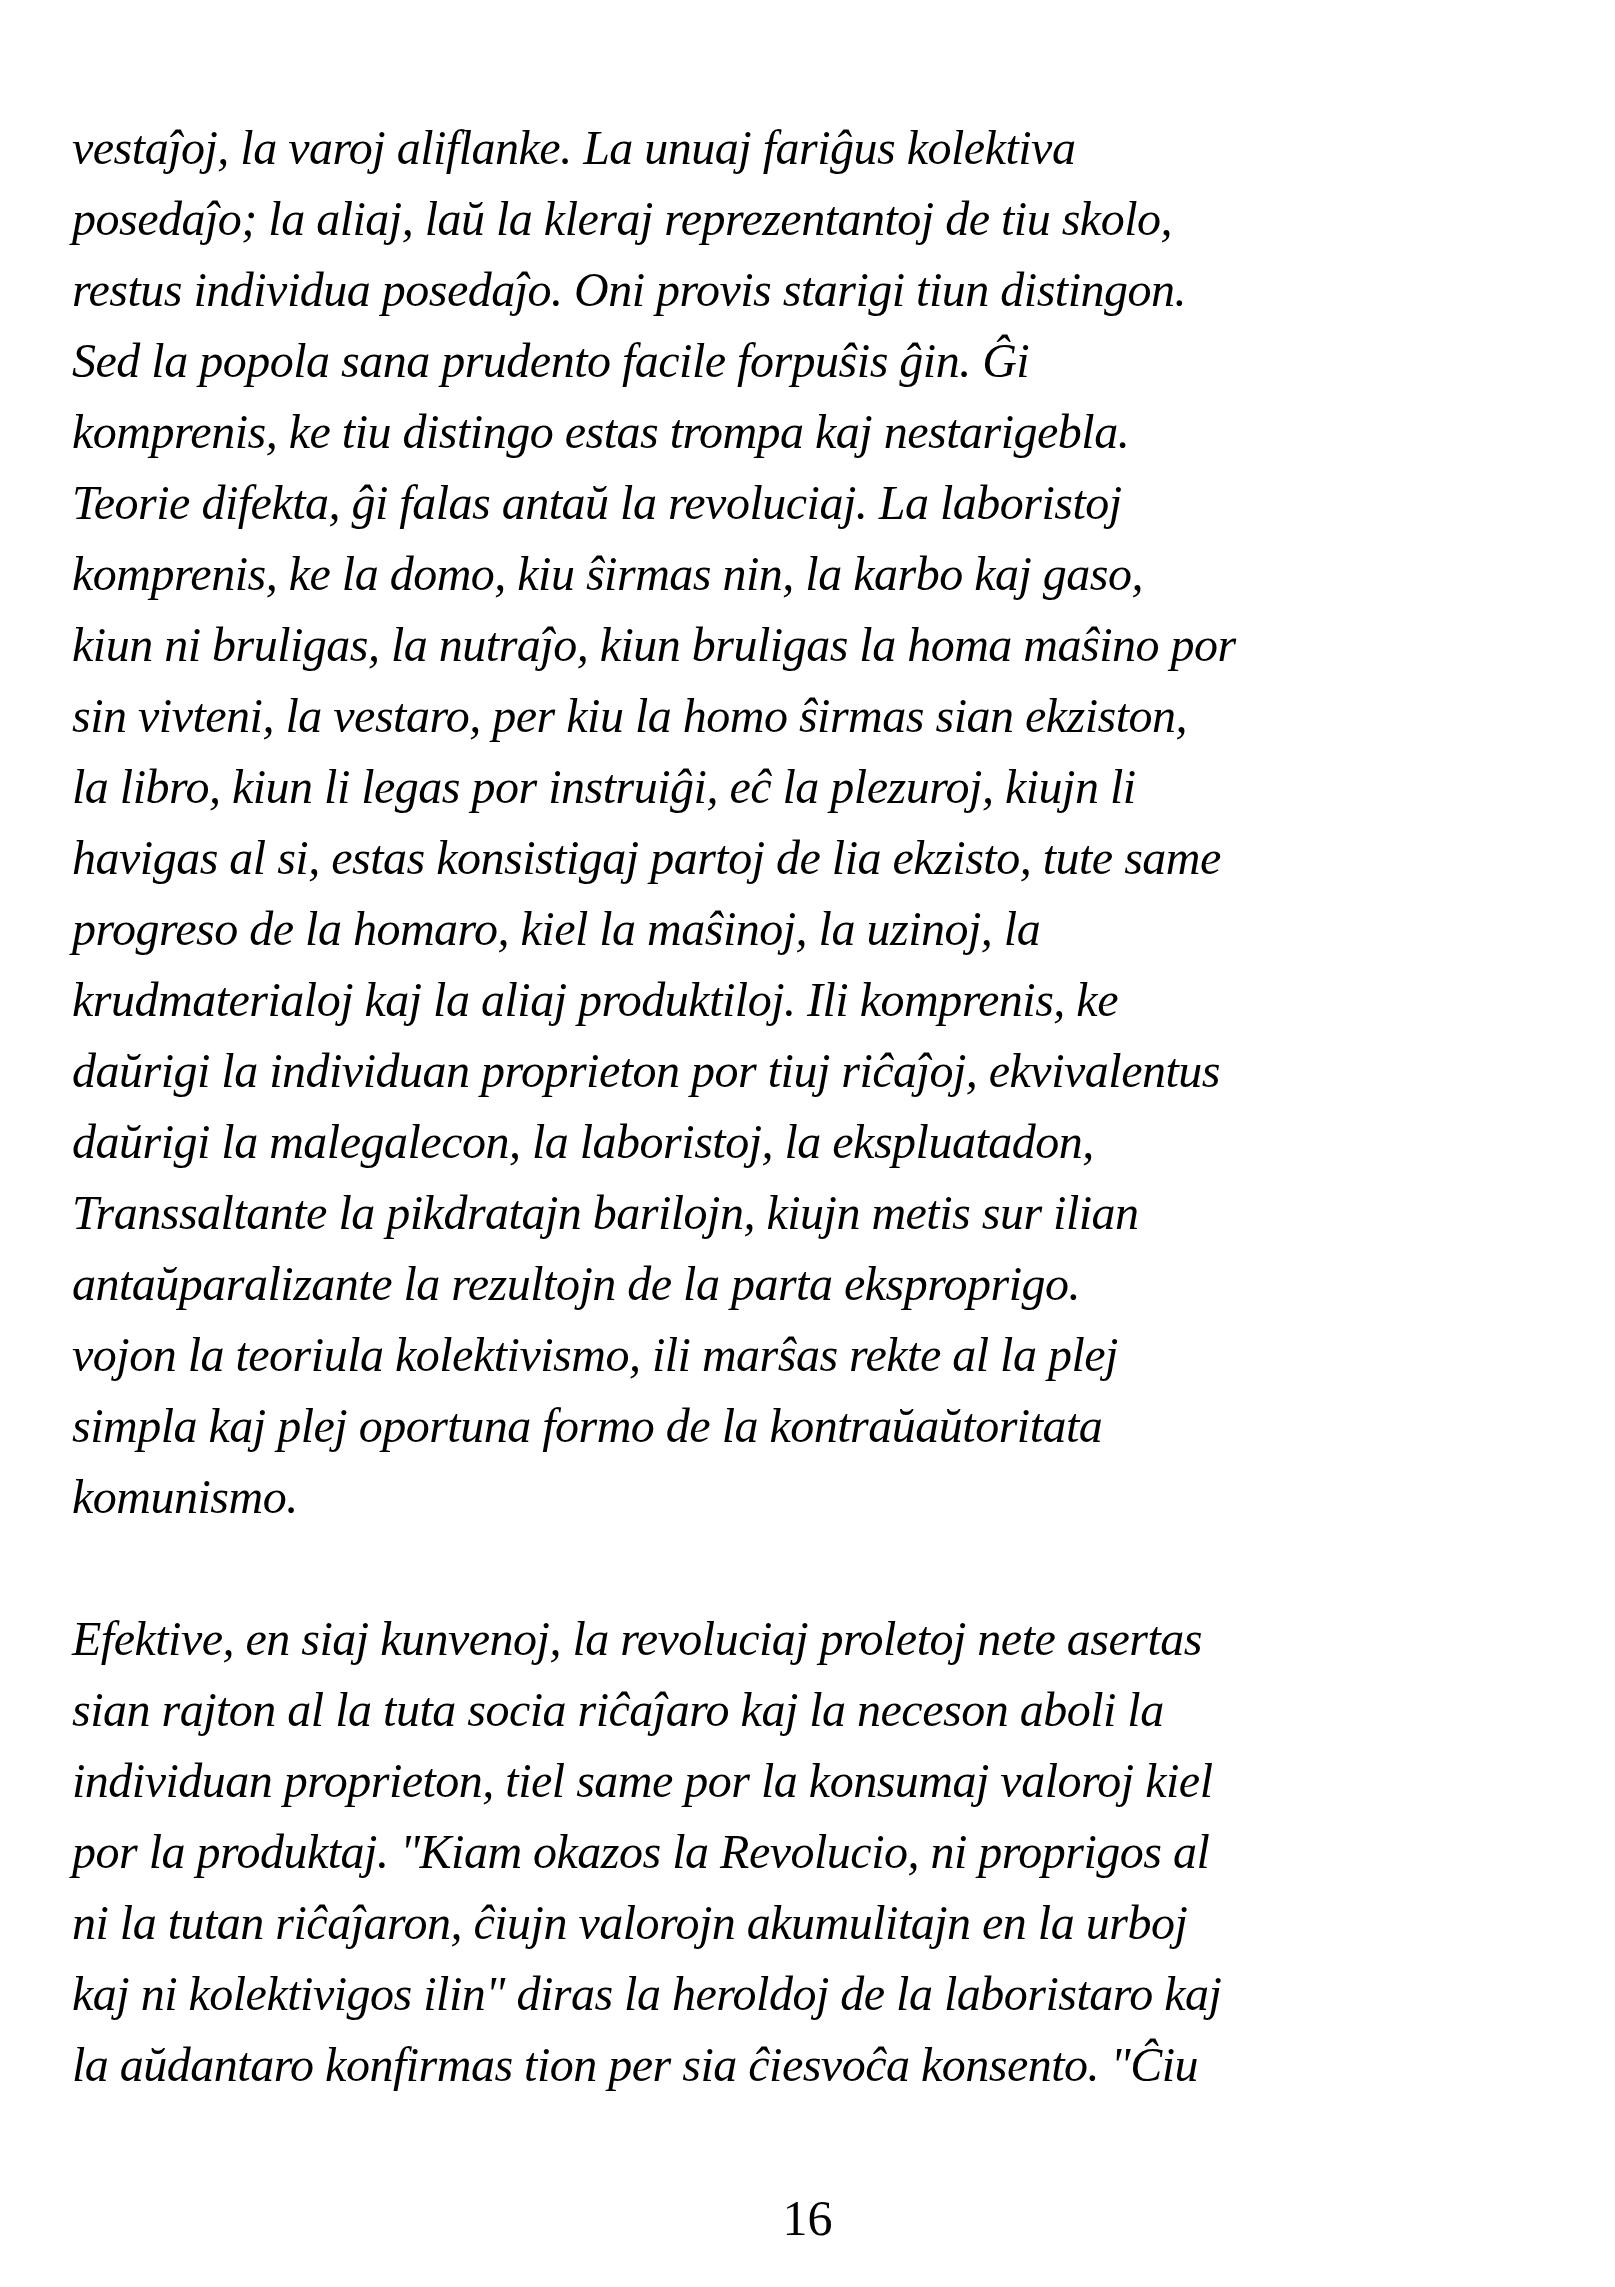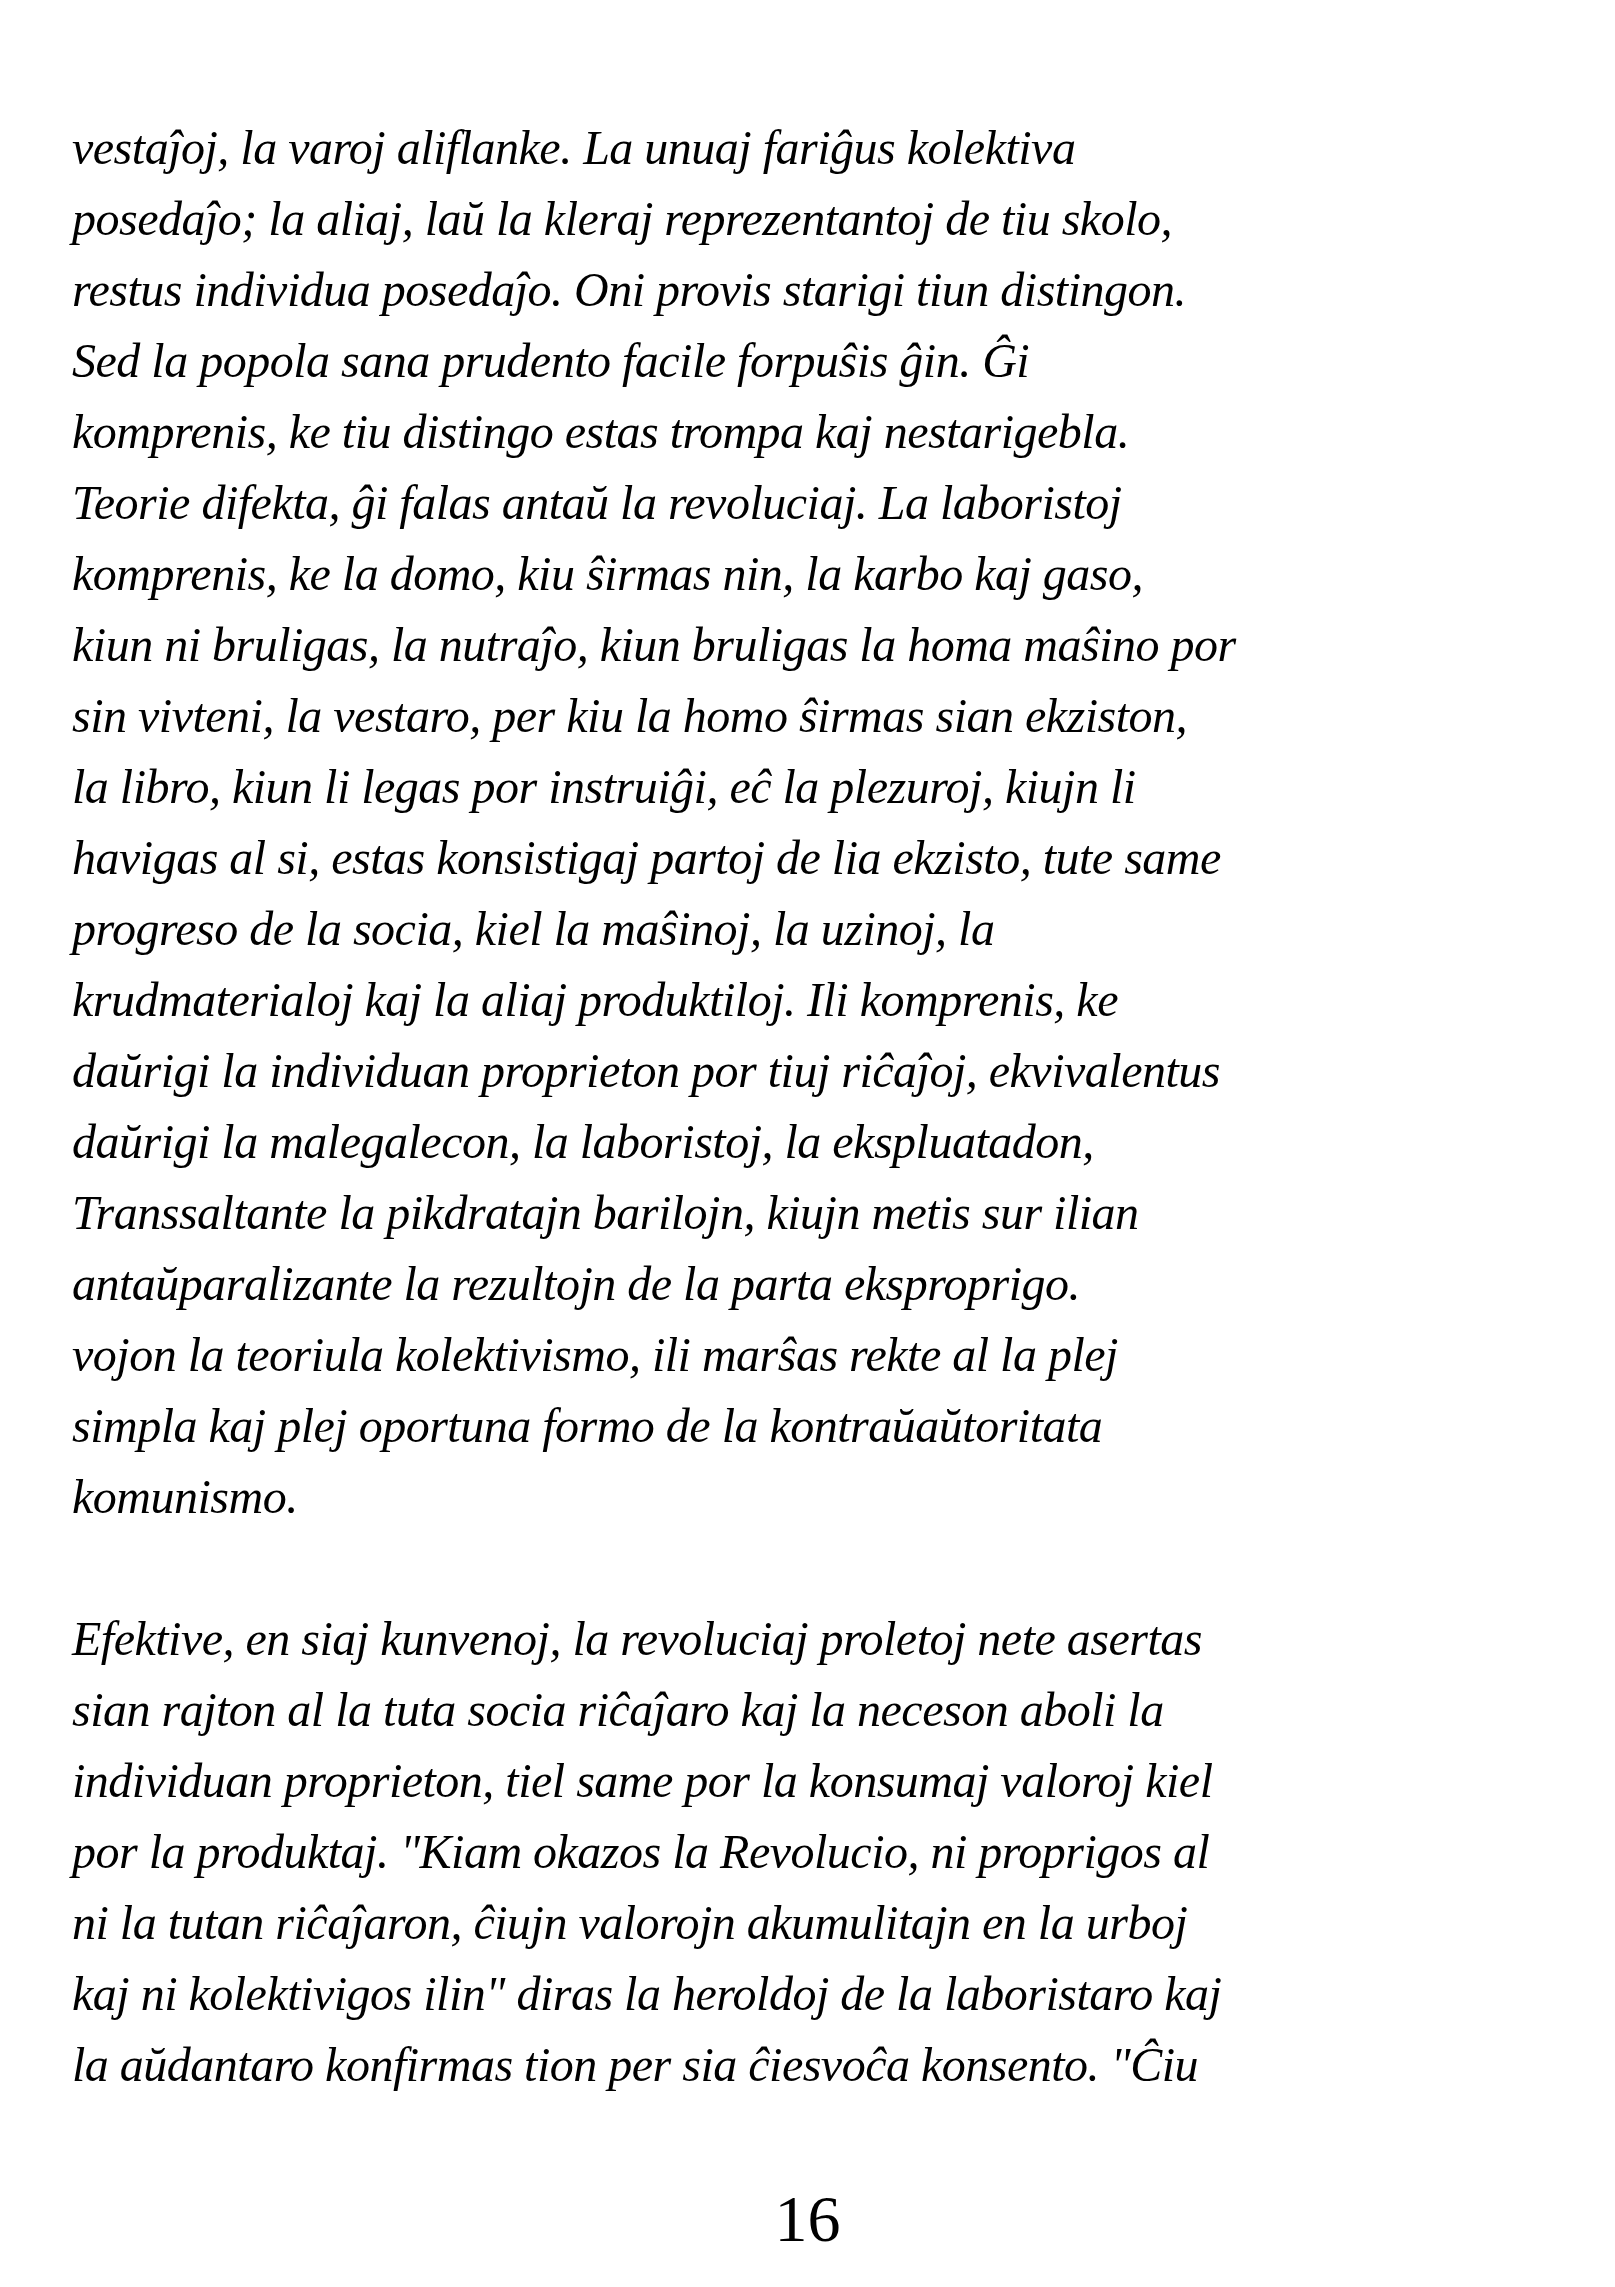--- a/index.html
+++ b/index.html
@@ -34,41 +34,41 @@
       line-height: 71px;
       letter-spacing: -0.5px;
       white-space: nowrap;
     }
     .page-number {
       position: absolute;
       top: 2183px;
       left: 0;
       width: 1615px;
       text-align: center;
-      font-size: 66px;
+      font-size: 50px;
       line-height: 71px;
     }
   </style>
 </head>
 <body>
 
 <div class="text-block">
   <div class="paragraph first">
     <div class="line">vestaĵoj, la varoj aliflanke. La unuaj fariĝus kolektiva</div>
     <div class="line">posedaĵo; la aliaj, laŭ la kleraj reprezentantoj de tiu skolo,</div>
     <div class="line">restus individua posedaĵo. Oni provis starigi tiun distingon.</div>
     <div class="line">Sed la popola sana prudento facile forpuŝis ĝin. Ĝi</div>
     <div class="line">komprenis, ke tiu distingo estas trompa kaj nestarigebla.</div>
     <div class="line">Teorie difekta, ĝi falas antaŭ la revoluciaj. La laboristoj</div>
     <div class="line">komprenis, ke la domo, kiu ŝirmas nin, la karbo kaj gaso,</div>
     <div class="line">kiun ni bruligas, la nutraĵo, kiun bruligas la homa maŝino por</div>
     <div class="line">sin vivteni, la vestaro, per kiu la homo ŝirmas sian ekziston,</div>
     <div class="line">la libro, kiun li legas por instruiĝi, eĉ la plezuroj, kiujn li</div>
     <div class="line">havigas al si, estas konsistigaj partoj de lia ekzisto, tute same</div>
-    <div class="line">progreso de la socia, kiel la maŝinoj, la uzinoj, la</div>
+    <div class="line">progreso de la homaro, kiel la maŝinoj, la uzinoj, la</div>
     <div class="line">krudmaterialoj kaj la aliaj produktiloj. Ili komprenis, ke</div>
     <div class="line">daŭrigi la individuan proprieton por tiuj riĉaĵoj, ekvivalentus</div>
     <div class="line">daŭrigi la malegalecon, la laboristoj, la ekspluatadon,</div>
     <div class="line">Transsaltante la pikdratajn barilojn, kiujn metis sur ilian</div>
     <div class="line">antaŭparalizante la rezultojn de la parta eksproprigo.</div>
     <div class="line">vojon la teoriula kolektivismo, ili marŝas rekte al la plej</div>
     <div class="line">simpla kaj plej oportuna formo de la kontraŭaŭtoritata</div>
     <div class="line">komunismo.</div>
   </div>
   <div class="paragraph second">

